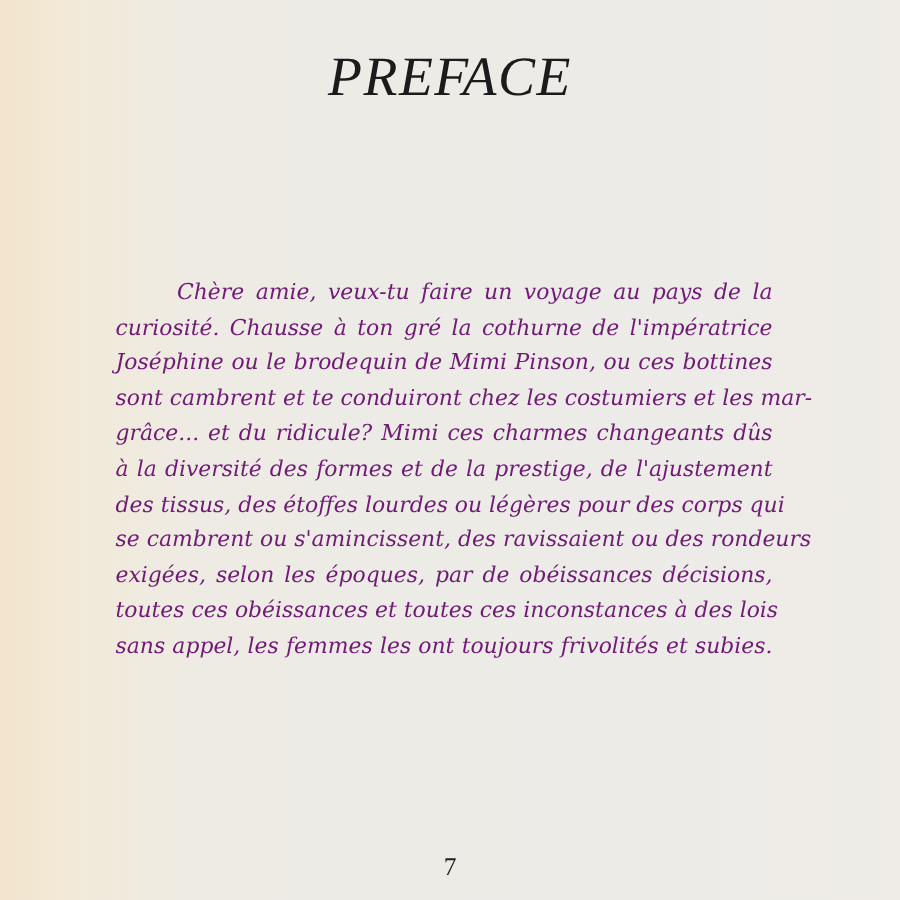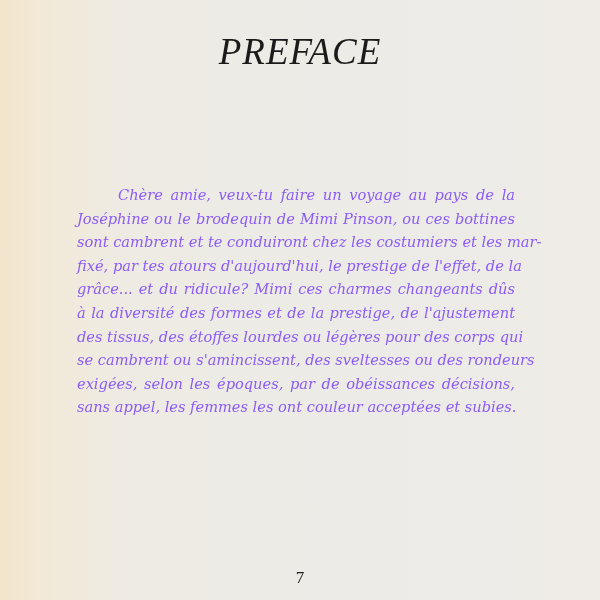--- a/index.html
+++ b/index.html
@@ -16,21 +16,21 @@
       font-style: italic;
       font-size: 37px; letter-spacing: 1px;
       color: #1b1b1b;
     }
     .body-text {
       position: absolute; left: 77px; top: 183px; width: 438px;
       font-family: "DejaVu Serif", "Liberation Serif", serif;
       font-style: italic;
       font-size: 14.6px;
       line-height: 23.6px;
-      color: #8b5cf6;
+      color: #701a75;
     }
     .line {
       display: block; white-space: nowrap;
       text-align: justify; text-align-last: justify;
       overflow: visible;
     }
     .line.indent { padding-left: 41px; }
     .page-number {
       position: absolute; left: 0; right: 0; top: 568px;
       text-align: center;
@@ -39,25 +39,26 @@
     }
   </style>
 </head>
 <body>
 
 <div class="page">
   <div class="title">PREFACE</div>
 
   <div class="body-text">
     <span class="line indent">Chère amie, veux-tu faire un voyage au pays de la</span>
+    <span class="line">curiosité. Chausse à ton gré la cothurne de l'impératrice</span>
     <span class="line">Joséphine ou le brodequin de Mimi Pinson, ou ces bottines</span>
     <span class="line">sont cambrent et te conduiront chez les costumiers et les mar-</span>
-    <span class="line">fixé, par tes atours d'aujourd'hui, le prestige de l'effet, de la</span>
     <span class="line">grâce... et du ridicule? Mimi ces charmes changeants dûs</span>
     <span class="line">à la diversité des formes et de la prestige, de l'ajustement</span>
     <span class="line">des tissus, des étoffes lourdes ou légères pour des corps qui</span>
-    <span class="line">se cambrent ou s'amincissent, des sveltesses ou des rondeurs</span>
+    <span class="line">se cambrent ou s'amincissent, des ravissaient ou des rondeurs</span>
     <span class="line">exigées, selon les époques, par de obéissances décisions,</span>
-    <span class="line">sans appel, les femmes les ont couleur acceptées et subies.</span>
+    <span class="line">toutes ces obéissances et toutes ces inconstances à des lois</span>
+    <span class="line">sans appel, les femmes les ont toujours frivolités et subies.</span>
   </div>
 
   <div class="page-number">7</div>
 </div>
 
 </body></html>

